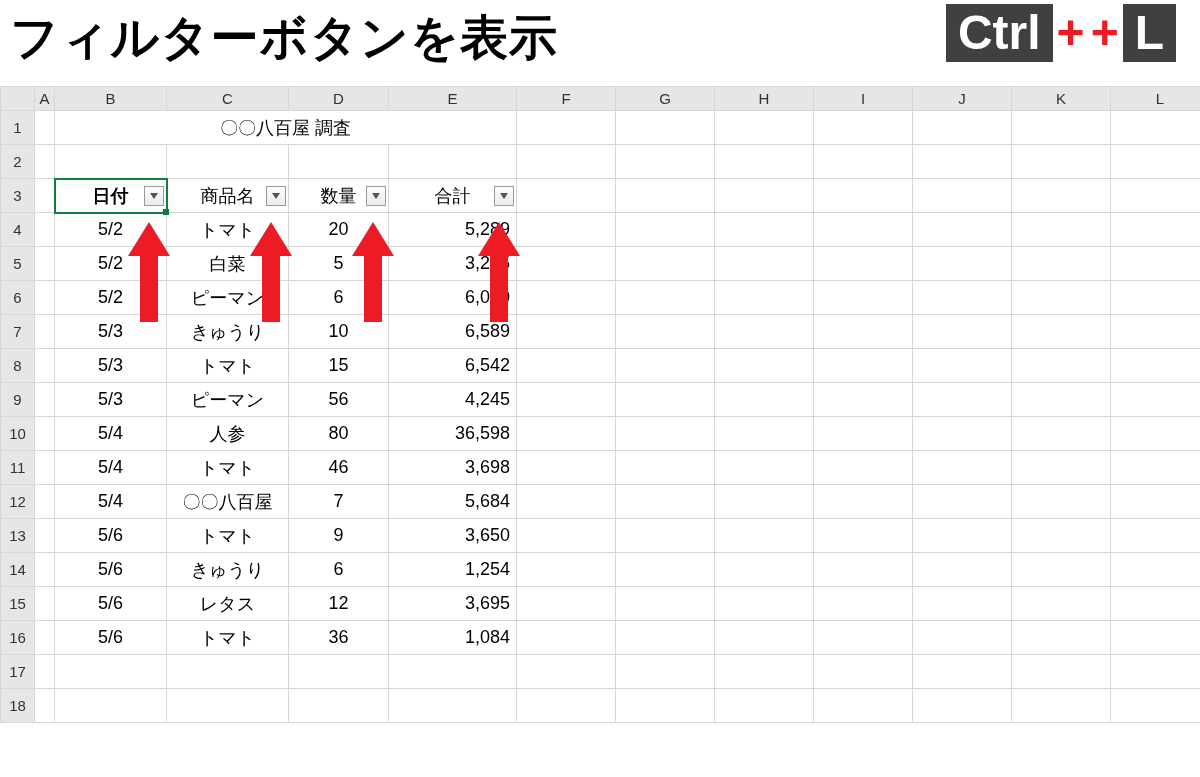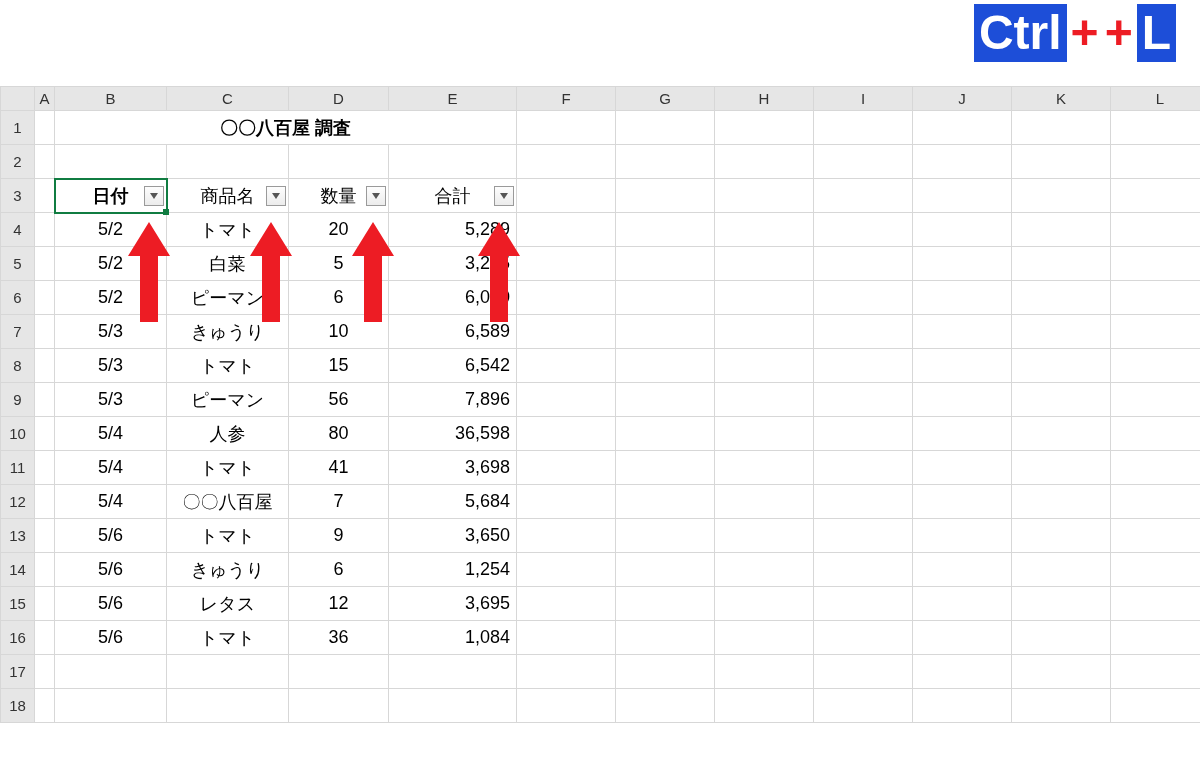--- a/index.html
+++ b/index.html
@@ -1,21 +1,21 @@
 <!DOCTYPE html>
 <html><head>
 <meta charset="utf-8">
 <style>
   html,body{margin:0;padding:0;background:#fff;font-family:"Yu Gothic","Meiryo","Hiragino Kaku Gothic ProN",sans-serif;color:#000;}
   .canvas{position:relative;width:1200px;height:777px;overflow:hidden;}
   
   .banner{position:absolute;left:10px;top:0;right:0;height:76px;display:flex;align-items:center;}
   .banner-title{font-size:48px;font-weight:800;letter-spacing:1px;}
   .shortcut{position:absolute;right:24px;top:4px;font-size:48px;font-weight:800;color:#ed1c24;display:flex;align-items:center;gap:2px;}
-  .shortcut .key{background:#1d4ed8;color:#fff;padding:0 5px;line-height:1.2;}
+  .shortcut .key{background:#404040;color:#fff;padding:0 12px;line-height:1.2;}
   .shortcut .plus{color:#ed1c24;padding:0 2px;}
   
   .sheet{position:absolute;left:0;top:86px;right:0;bottom:0;}
   table.grid{border-collapse:collapse;table-layout:fixed;width:100%;}
   table.grid td, table.grid th{border:1px solid #d7d7d7;height:34px;font-size:18px;padding:0;box-sizing:border-box;position:relative;}
   table.grid .colhead{background:#e6e6e6;text-align:center;font-weight:400;color:#333;height:24px;font-size:15px;}
   table.grid .rowhead{background:#e6e6e6;text-align:center;font-weight:400;color:#333;width:34px;font-size:15px;}
   table.grid .corner{background:#e6e6e6;width:18px;}
   
   .cA{width:20px;}
@@ -23,35 +23,38 @@
   .cC{width:122px;}
   .cD{width:100px;}
   .cE{width:128px;}
   .cRest{width:99px;}
   
   .cell{padding:0 6px;white-space:nowrap;display:flex;align-items:center;height:100%;}
   .center{justify-content:center;}
   .right{justify-content:flex-end;}
   .row1 td{height:54px;}
   
-  .sheet-title{font-size:18px;font-weight:bold;}
+  .sheet-title{font-size:18px;}
   
   td.selected{outline:2px solid #107c41;outline-offset:-1px;font-weight:bold;}
   td.selected::after{content:"";position:absolute;right:-3px;bottom:-3px;width:6px;height:6px;background:#107c41;}
   
   .filter-btn{position:absolute;right:2px;top:50%;transform:translateY(-50%);width:18px;height:18px;border:1px solid #9a9a9a;background:linear-gradient(#fdfdfd,#ececec);display:flex;align-items:center;justify-content:center;cursor:pointer;}
   .filter-btn svg{width:8px;height:6px;display:block;}
   
   .arrow{position:absolute;width:42px;height:100px;pointer-events:none;}
   .arrow svg{width:100%;height:100%;}
 </style>
 </head>
 <body>
 <div class="canvas">
 
+<div class="banner">
+  <span class="banner-title">フィルターボタンを表示</span>
+</div>
 <div class="shortcut">
   <span class="key">Ctrl</span>
   <span class="plus">+</span>
   <span class="plus">+</span>
   <span class="key">L</span>
 </div>
 
 <div class="sheet">
 <table class="grid">
   <colgroup>
@@ -283,21 +286,21 @@
             <td>
               <div class="cell center">5/3</div>
             </td>
             <td>
               <div class="cell center">ピーマン</div>
             </td>
             <td>
               <div class="cell center">56</div>
             </td>
             <td>
-              <div class="cell right">7,896</div>
+              <div class="cell right">4,245</div>
             </td>
             <td></td>
             <td></td>
             <td></td>
             <td></td>
             <td></td>
             <td></td>
             <td></td>
           </tr>
   <tr>
@@ -326,21 +329,21 @@
   <tr>
             <th class="rowhead"><span>11</span></th>
             <td></td>
             <td>
               <div class="cell center">5/4</div>
             </td>
             <td>
               <div class="cell center">トマト</div>
             </td>
             <td>
-              <div class="cell center">41</div>
+              <div class="cell center">46</div>
             </td>
             <td>
               <div class="cell right">3,698</div>
             </td>
             <td></td>
             <td></td>
             <td></td>
             <td></td>
             <td></td>
             <td></td>

